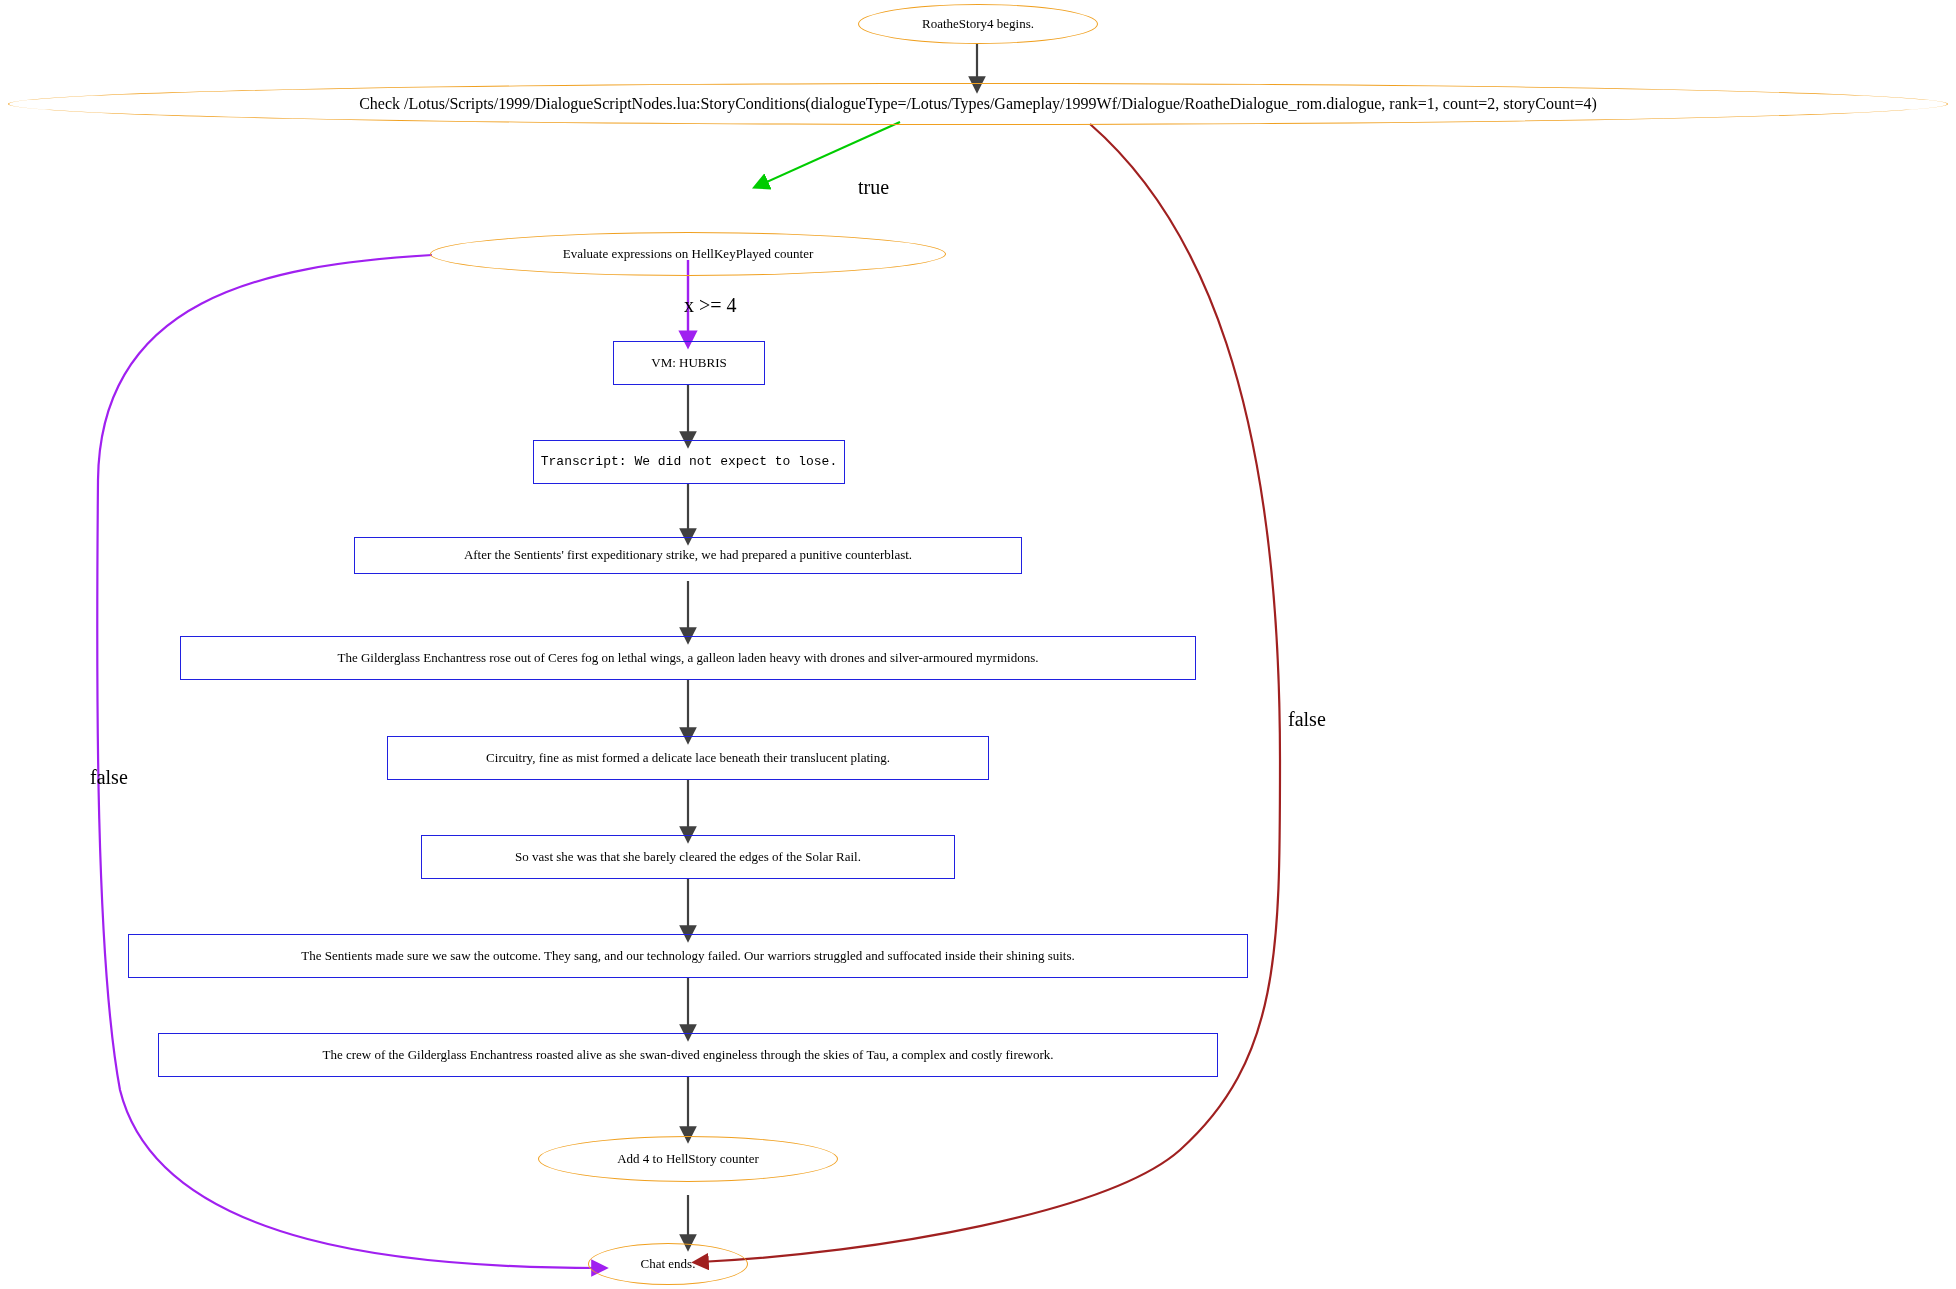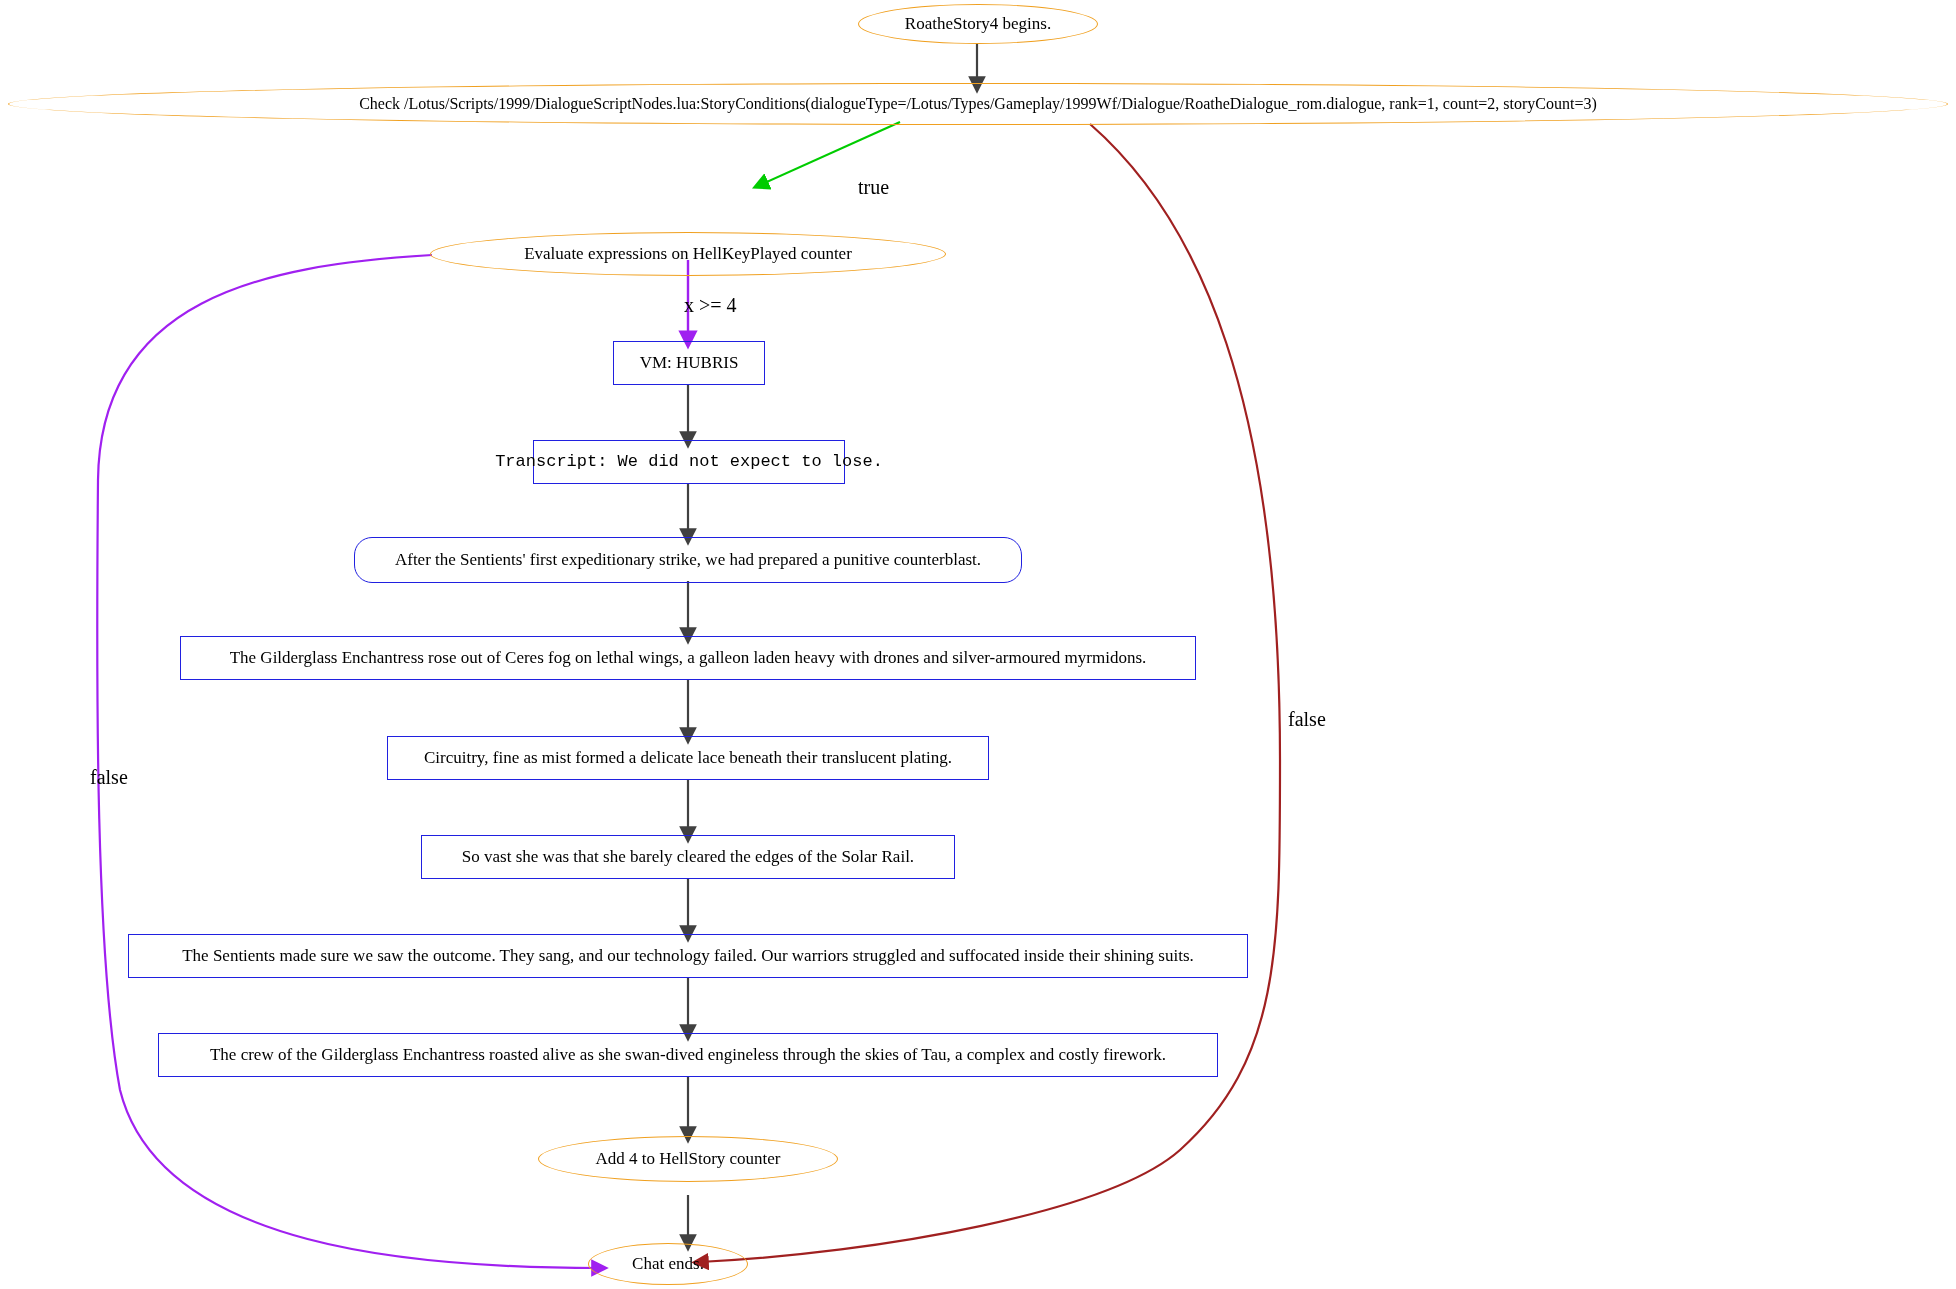--- a/index.html
+++ b/index.html
@@ -22,21 +22,21 @@
     height: 1289px;
   }
   .node {
     position: absolute;
     box-sizing: border-box;
     display: flex;
     align-items: center;
     justify-content: center;
     text-align: center;
     color: #000000;
-    font-size: 17px;
+    font-size: 13px;
     line-height: 1.1;
     white-space: nowrap;
   }
   .node.ellipse {
     border: 1.6px solid #f0a020;
     border-radius: 50%;
     background: transparent;
   }
   .node.box {
     border: 1.6px solid #2020e0;
@@ -90,36 +90,36 @@
     <path d="M688,978 L688,1033" stroke="#404040" stroke-width="2.2" fill="none" marker-end="url(#arrow-gray)"></path>
     <path d="M688,1077 L688,1135" stroke="#404040" stroke-width="2.2" fill="none" marker-end="url(#arrow-gray)"></path>
     <path d="M688,1195 L688,1243" stroke="#404040" stroke-width="2.2" fill="none" marker-end="url(#arrow-gray)"></path>
   </svg>
 
   <div class="node ellipse" style="left:858px; top:4px; width:240px; height:40px;">
     <span>RoatheStory4 begins.</span>
   </div>
 
   <div class="node ellipse" style="left:8px; top:83px; width:1940px; height:42px; font-size:16px;">
-    <span>Check /Lotus/Scripts/1999/DialogueScriptNodes.lua:StoryConditions(dialogueType=/Lotus/Types/Gameplay/1999Wf/Dialogue/RoatheDialogue_rom.dialogue, rank=1, count=2, storyCount=3)</span>
+    <span>Check /Lotus/Scripts/1999/DialogueScriptNodes.lua:StoryConditions(dialogueType=/Lotus/Types/Gameplay/1999Wf/Dialogue/RoatheDialogue_rom.dialogue, rank=1, count=2, storyCount=4)</span>
   </div>
 
   <div class="node ellipse" style="left:430px; top:232px; width:516px; height:44px;">
     <span>Evaluate expressions on HellKeyPlayed counter</span>
   </div>
 
   <div class="node box" style="left:613px; top:341px; width:152px; height:44px;">
     <span>VM: HUBRIS</span>
   </div>
 
   <div class="node box" style="left:533px; top:440px; width:312px; height:44px;font-family:Liberation Mono, monospace;">
     <span>Transcript: We did not expect to lose.</span>
   </div>
 
-  <div class="node box" style="left:354px; top:537px; width:668px; height:46px;border-radius:18px;">
+  <div class="node box" style="left:354px; top:537px; width:668px; height:37px;">
     <span>After the Sentients' first expeditionary strike, we had prepared a punitive counterblast.</span>
   </div>
 
   <div class="node box" style="left:180px; top:636px; width:1016px; height:44px;">
     <span>The Gilderglass Enchantress rose out of Ceres fog on lethal wings, a galleon laden heavy with drones and silver-armoured myrmidons.</span>
   </div>
 
   <div class="node box" style="left:421px; top:835px; width:534px; height:44px;">
     <span>So vast she was that she barely cleared the edges of the Solar Rail.</span>
   </div>

